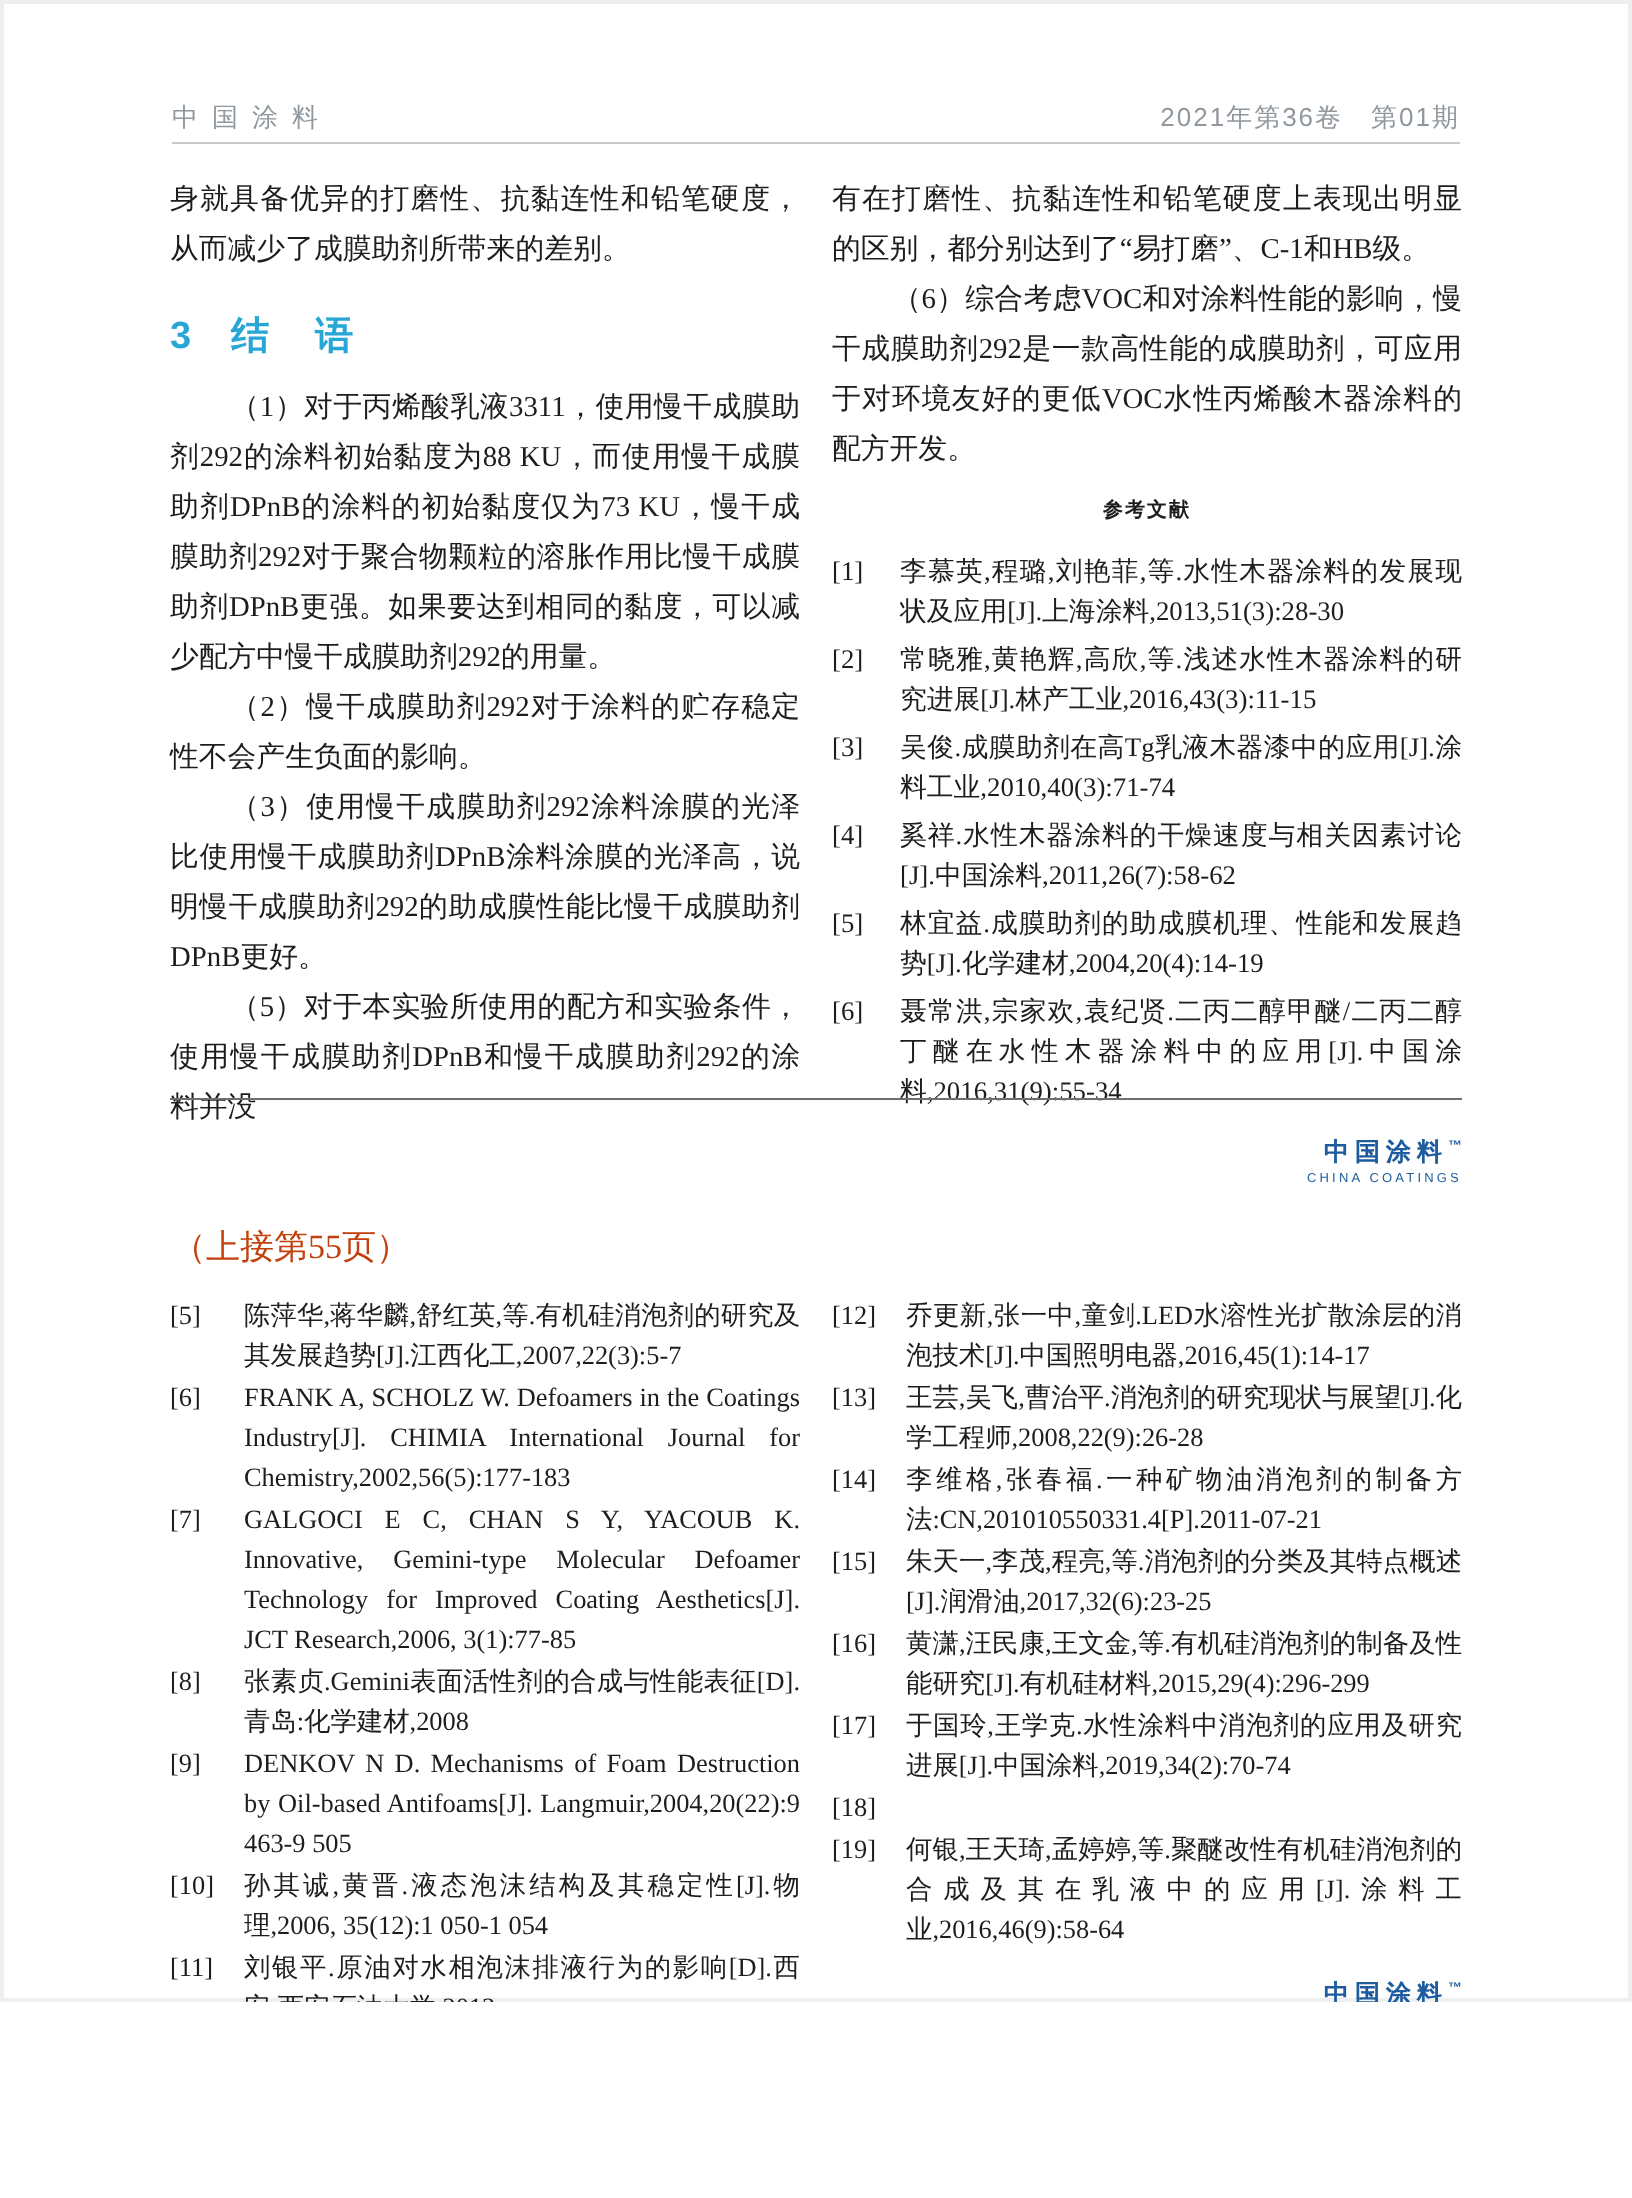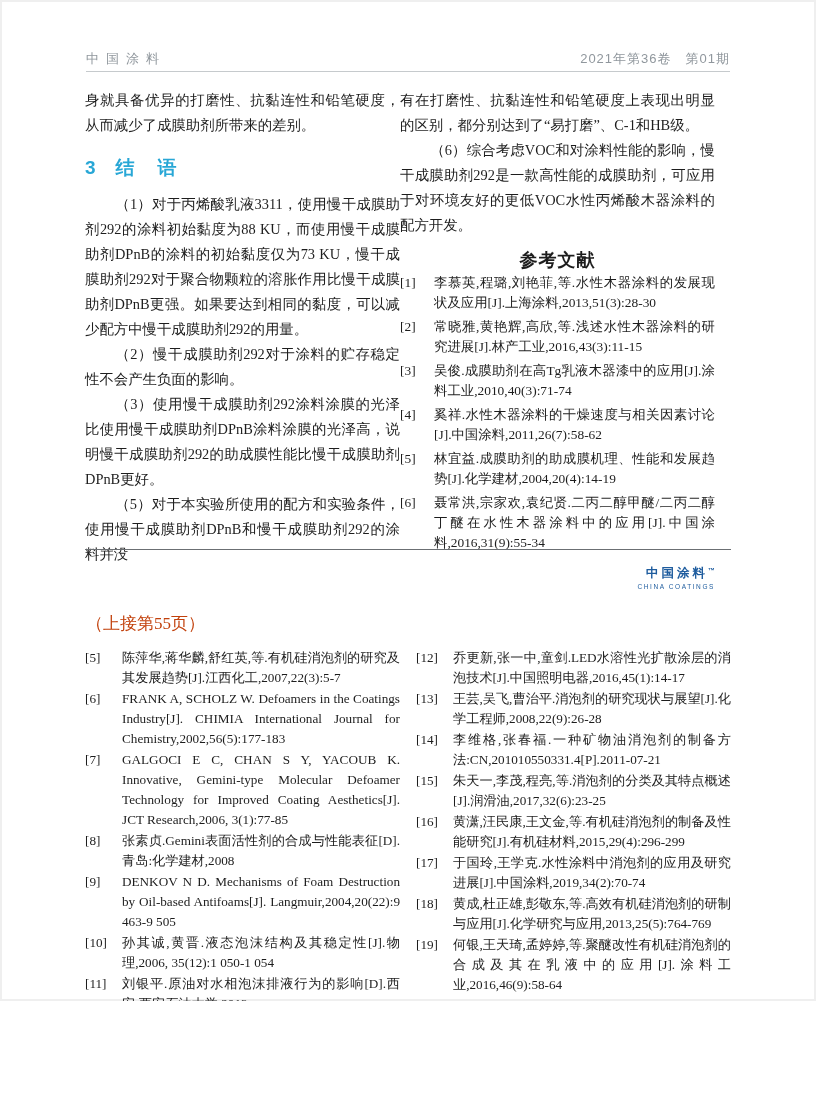--- a/index.html
+++ b/index.html
@@ -13,35 +13,35 @@
     position:absolute;top:50px;left:86px;right:86px;
     display:flex;justify-content:space-between;align-items:flex-end;
     font-family:"Liberation Sans","DejaVu Sans",sans-serif;
     font-size:13px;color:#90979d;
   }
   .journal-name{letter-spacing:7px;}
   .header-issue{letter-spacing:1px;}
   .header-rule{position:absolute;top:71px;left:86px;right:86px;border-top:1px solid #c6cacd;}
 
   
-  .article{position:absolute;top:88px;left:85px;width:646px;display:flex;gap:0;}
+  .article{position:absolute;top:88px;left:85px;width:646px;display:flex;gap:16px;}
   .col{width:315px;}
   p.body{font-size:14.4px;line-height:25px;text-align:justify;margin:0;}
   p.indent{text-indent:2.1em;}
   h2.section{
     color:#28a7d6;font-size:19px;font-weight:bold;
     font-family:"Liberation Sans","DejaVu Sans",sans-serif;
     margin:17px 0 11px 0;display:flex;gap:20px;align-items:baseline;
   }
   h2.section .stitle{letter-spacing:2px;}
 
   
   .ref-title{
-    text-align:center;font-weight:bold;font-size:18px;
-    margin:10px 0 1px 0;letter-spacing:1px;
+    text-align:center;font-weight:bold;font-size:10px;
+    margin:10px 0 14px 0;letter-spacing:1px;
   }
   .ref{display:flex;font-size:13.4px;line-height:20px;margin-bottom:4px;text-align:justify;}
   .ref-no{width:34px;flex:none;}
   .ref-text{flex:1;}
 
   
   .logo{text-align:right;margin-top:14px;color:#1e5c9e;line-height:1.1;}
   .logo-main{font-family:"Liberation Sans","DejaVu Sans",sans-serif;font-weight:bold;font-size:12.5px;letter-spacing:3px;}
   .logo-main .tm{font-size:7px;vertical-align:top;letter-spacing:0;}
   .logo-sub{font-family:"Liberation Sans","DejaVu Sans",sans-serif;font-size:6.5px;letter-spacing:1.6px;margin-top:2px;}
@@ -182,21 +182,20 @@
       <div class="ref">
         <span class="ref-no">[16]</span>
         <span class="ref-text">黄潇,汪民康,王文金,等.有机硅消泡剂的制备及性能研究[J].有机硅材料,2015,29(4):296-299</span>
       </div>
       <div class="ref">
         <span class="ref-no">[17]</span>
         <span class="ref-text">于国玲,王学克.水性涂料中消泡剂的应用及研究进展[J].中国涂料,2019,34(2):70-74</span>
       </div>
       <div class="ref">
         <span class="ref-no">[18]</span>
-        <span class="ref-text">黄成,杜正雄,彭敬东,等.高效有机硅消泡剂的研制与应用[J].化学研究与应用,2013,25(5):764-769</span>
       </div>
       <div class="ref">
         <span class="ref-no">[19]</span>
         <span class="ref-text">何银,王天琦,孟婷婷,等.聚醚改性有机硅消泡剂的合成及其在乳液中的应用[J].涂料工业,2016,46(9):58-64</span>
       </div>
 
       <div class="logo">
         <div class="logo-main"><span>中国涂料</span><span class="tm">™</span></div>
         <div class="logo-sub">CHINA COATINGS</div>
       </div>

